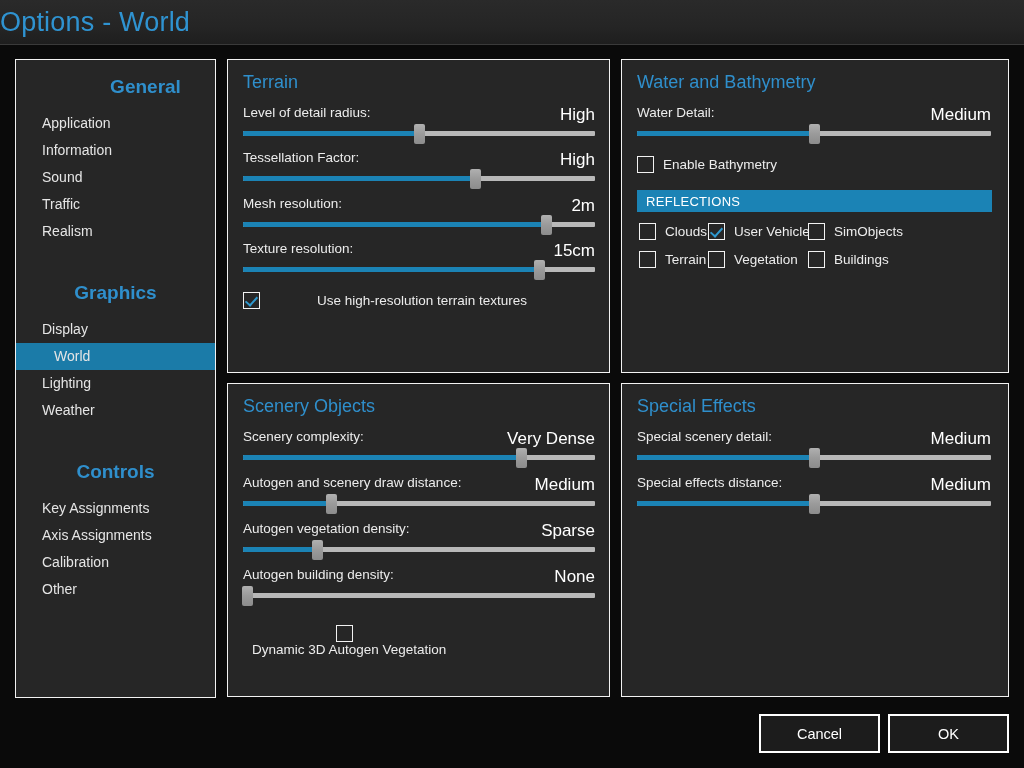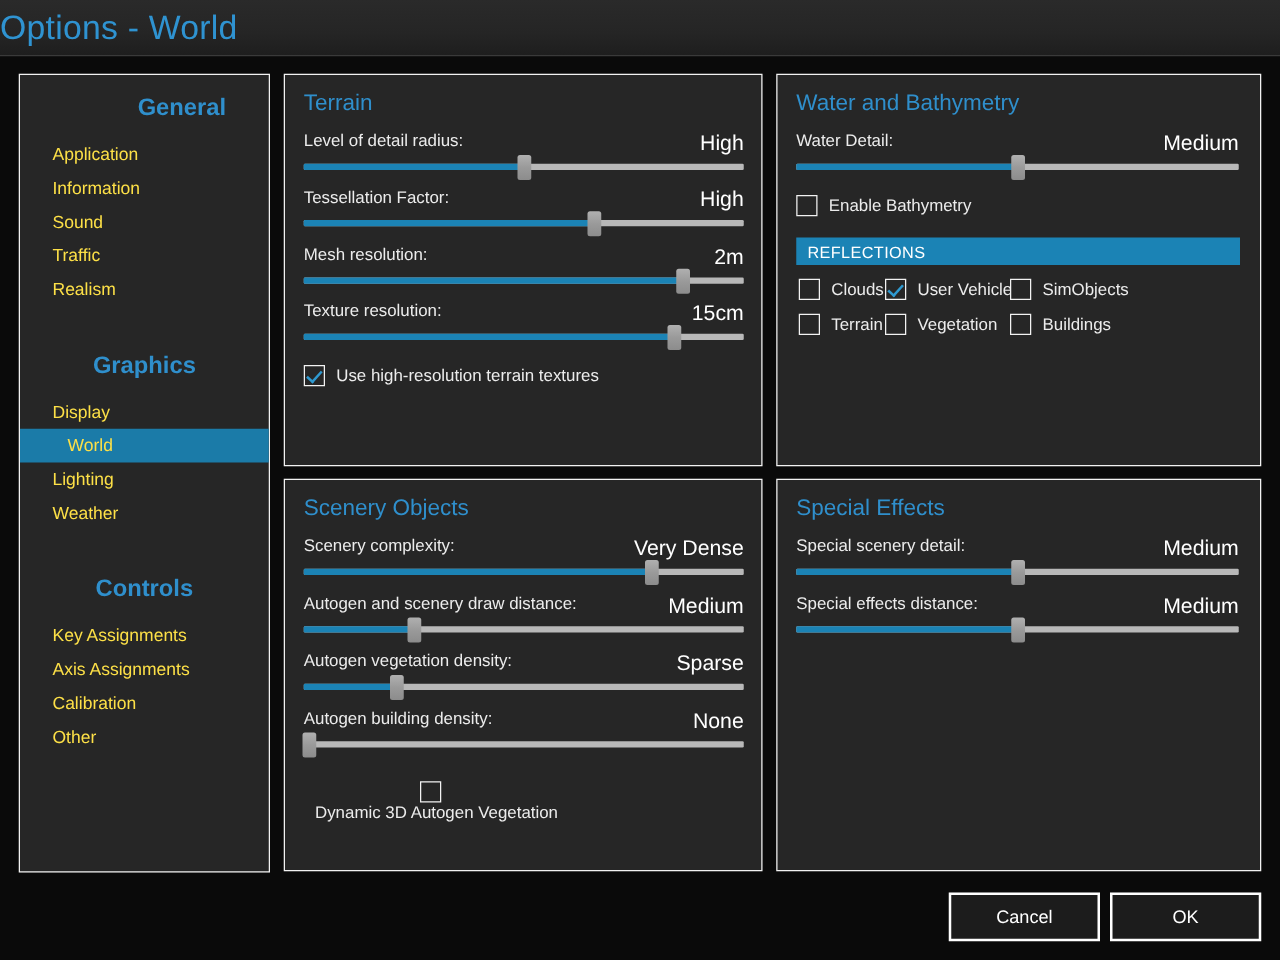--- a/index.html
+++ b/index.html
@@ -34,21 +34,21 @@
     color: #2f8fcc; font-size: 18px;
   }
 
   
   #sidebar { left: 15px; top: 59px; width: 201px; height: 639px; }
   .side-group {
     width: 100%; text-align: center;
     color: #2f8fcc; font-size: 19px; font-weight: bold;
   }
   .side-item {
-    color: #fde047; font-size: 14px;
+    color: #e5e5e5; font-size: 14px;
     padding: 5px 0 5px 26px;
     line-height: 17px;
   }
   .side-item.active { background: #1b7ba8; }
 
   
   .row { position: absolute; }
   .row-label {
     position: absolute; left: 0; top: 0;
     color: #ececec; font-size: 13.5px; white-space: nowrap;
@@ -200,21 +200,21 @@
   </div>
   <div class="row" style="left:15px; top:181px; width:352px;">
     <div class="row-label">Texture resolution:</div>
     <div class="row-value">15cm</div>
     <div class="slider" style="width:352px;">
       <div class="track"></div>
       <div class="fill" style="width:84%;"></div>
       <div class="handle" style="left:84%;"></div>
     </div>
   </div>
-  <div class="cb-row" style="left:15px; top:232px;">
+  <div class="cb-row" style="left:15px; top:232px;gap:48px;">
     <div class="cb-box checked"></div>
     <div class="cb-label">Use high-resolution terrain textures</div>
   </div>
       </div>
   </div>
 
   <div class="panel" id="panel-water" style="left:621px; top:59px; width:388px; height:314px;">
     <div class="panel-title">Water and Bathymetry</div>
     <div id="water-rows">
   <div class="row" style="left:15px; top:45px; width:354px;">

